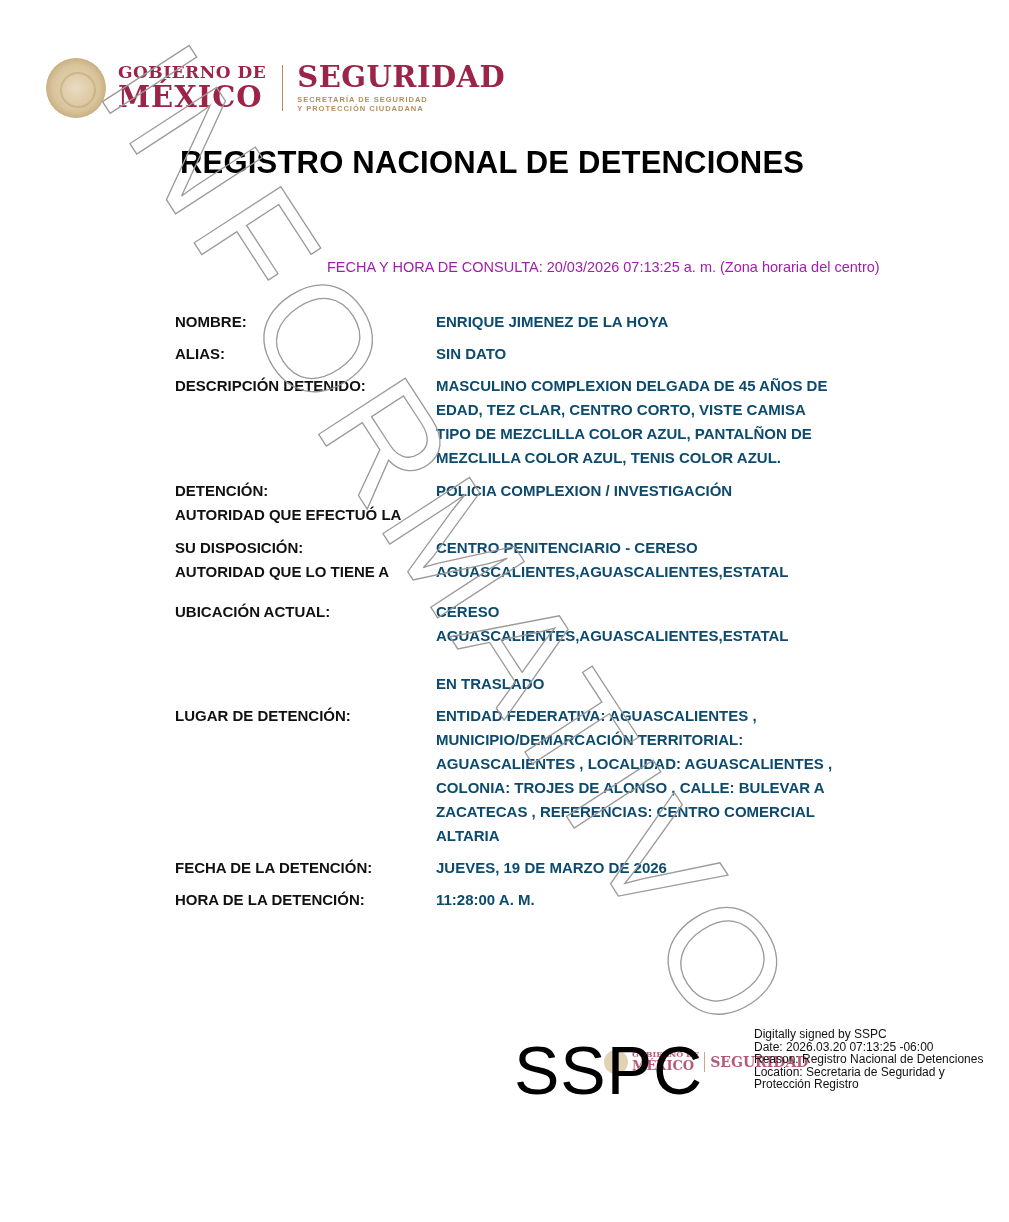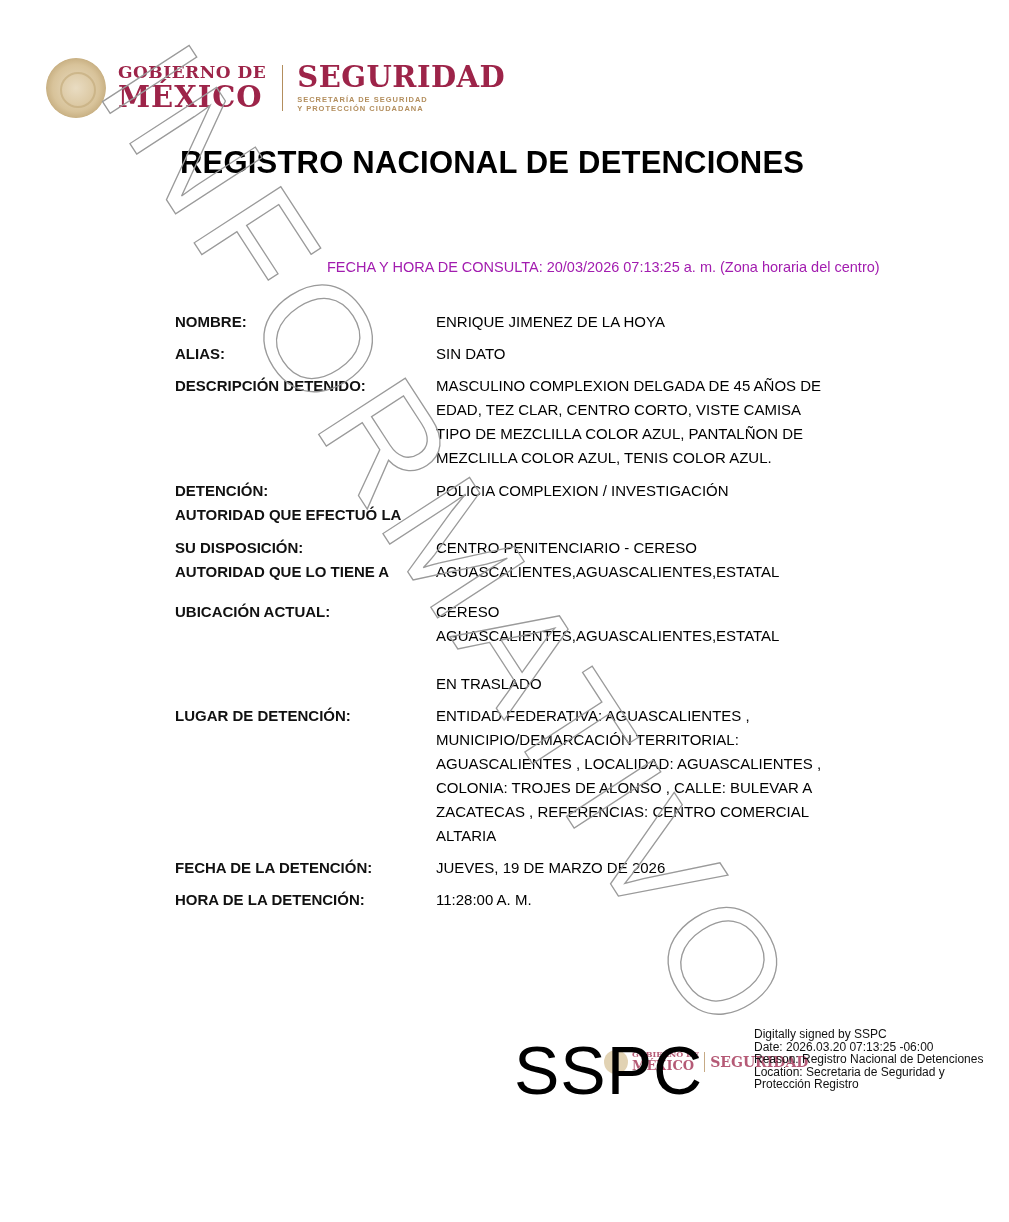--- a/index.html
+++ b/index.html
@@ -15,21 +15,21 @@
     .vsep { width: 1px; height: 46px; background: #b38e5d; margin: 0 14px 0 16px; }
     .seg .t { font-family: "DejaVu Serif", serif; font-weight: bold; color: #9d2449; font-size: 29px; letter-spacing: 0.5px; line-height: 1; }
     .seg .s { color: #b38e5d; font-size: 7.5px; font-weight: bold; letter-spacing: 1px; line-height: 9px; margin-top: 3px; }
 
     .title { position: absolute; left: 180px; top: 145px; font-size: 31px; font-weight: bold; color: #000; letter-spacing: 0.2px; }
     .consulta { position: absolute; left: 327px; top: 235px; font-size: 14.5px; color: #a21caf; margin-top: 24px; }
 
     .fields { position: absolute; left: 175px; top: 310px; width: 700px; }
     .row { display: flex; font-size: 15px; line-height: 24px; }
     .row .lbl { width: 261px; font-weight: bold; color: #111; flex: none; }
-    .row .val { width: 425px; color: #000000; }
+    .row .val { width: 425px; color: #0c4a6e; font-weight: bold; }
     .row .val div { white-space: nowrap; }
 
     .sign { position: absolute; left: 514px; top: 1028px; height: 80px; width: 490px; }
     .sspc { position: absolute; left: 0; top: 8px; font-size: 68px; color: #000; letter-spacing: 1px; line-height: 1; }
     .minilogo { position: absolute; left: 90px; top: 22px; display: flex; align-items: center; opacity: .75; }
     .minilogo .ms { width: 24px; height: 24px; border-radius: 50%; background: #d8c39a; }
     .minilogo .mg { font-family: "DejaVu Serif", serif; color: #9d2449; font-weight: bold; font-size: 8px; margin-left: 4px; line-height: 1.1; }
     .minilogo .mg b { font-size: 13px; display: block; }
     .minilogo .mbar { width: 1px; height: 20px; background: #b38e5d; margin: 0 5px; }
     .minilogo .msg { font-family: "DejaVu Serif", serif; color: #9d2449; font-weight: bold; font-size: 14px; }

